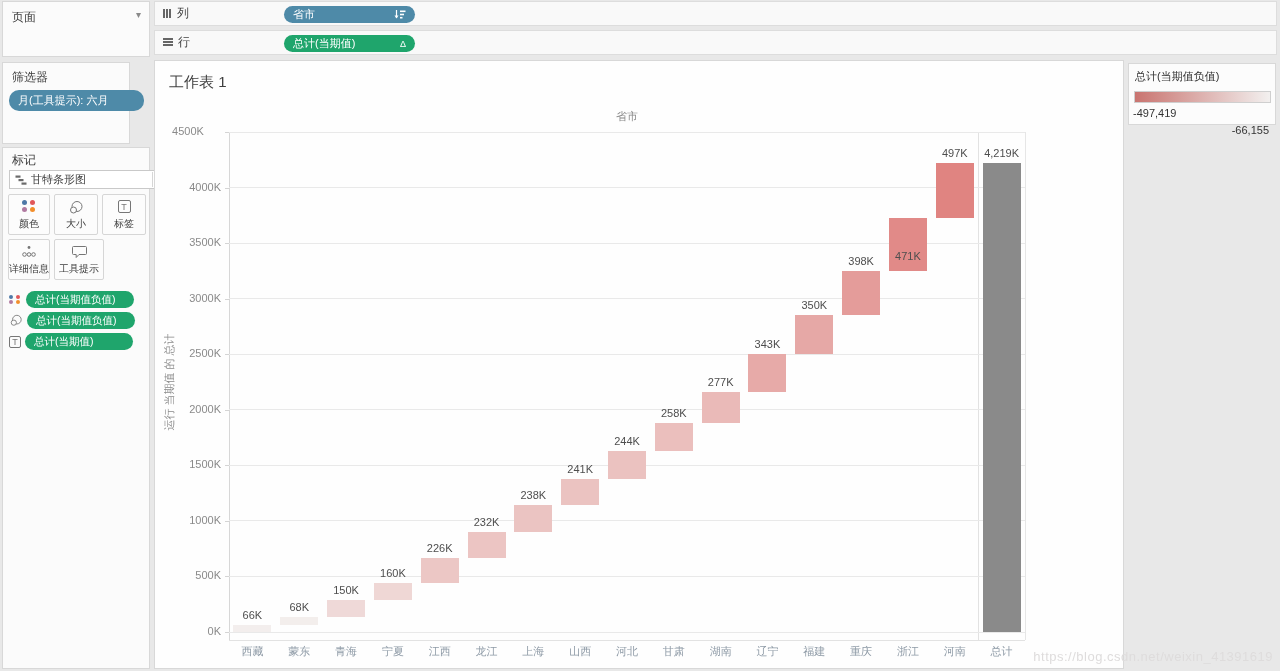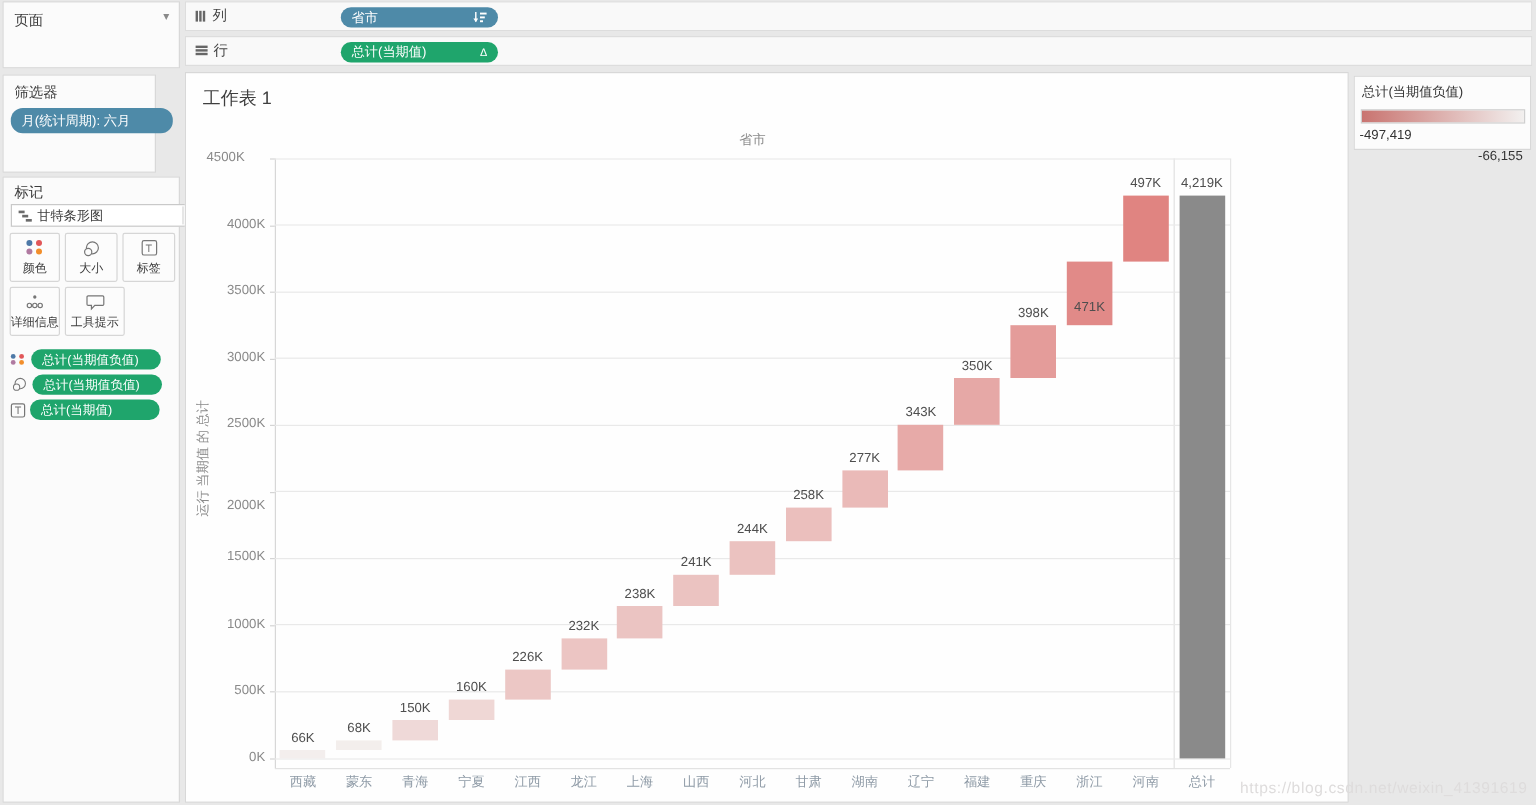--- a/index.html
+++ b/index.html
@@ -70,21 +70,21 @@
   </div>
   <div class="pill" style="position:absolute; left:129px; top:4px; width:131px; height:17px; background:#1fa56c;">
     <span class="pill-label">总计(当期值)</span>
     <span style="font-size:9px; color:#fff;">Δ</span>
   </div>
 </div>
 
 <div class="card" style="left:2px; top:62px; width:128px; height:82px;">
   <div class="panel-title" style="position:absolute; left:9px; top:6px;">筛选器</div>
   <div class="pill" style="position:absolute; left:6px; top:27px; width:135px; height:21px; background:#4e8aa8;">
-    <span class="pill-label">月(统计周期): 六月</span>
+    <span class="pill-label">月(工具提示): 六月</span>
   </div>
 </div>
 
 <div class="card" style="left:2px; top:147px; width:148px; height:522px;">
   <div class="panel-title" style="position:absolute; left:9px; top:4px;">标记</div>
 
   <div style="position:absolute; left:6px; top:22px; width:160px; height:19px; background:#fff; border:1px solid #c9c9c9; display:flex; align-items:center;">
     <svg width="12" height="12" viewBox="0 0 12 12" style="margin:0 4px 0 5px;">
       <rect x="0.5" y="1.5" width="5" height="2.2" fill="#6b6b6b"></rect>
       <rect x="3.5" y="5" width="5" height="2.2" fill="#6b6b6b"></rect>
@@ -177,21 +177,21 @@
       <div class="ytick-mark" style="left: 70px; top: 515.444px;"></div>
       <div class="ytick-label" style="left: 0px; top: 508.444px;">500K</div>
       <div class="gridline" style="left: 74px; top: 459.389px; width: 796px;"></div>
       <div class="ytick-mark" style="left: 70px; top: 459.889px;"></div>
       <div class="ytick-label" style="left: 0px; top: 452.889px;">1000K</div>
       <div class="gridline" style="left: 74px; top: 403.833px; width: 796px;"></div>
       <div class="ytick-mark" style="left: 70px; top: 404.333px;"></div>
       <div class="ytick-label" style="left: 0px; top: 397.333px;">1500K</div>
       <div class="gridline" style="left: 74px; top: 348.278px; width: 796px;"></div>
       <div class="ytick-mark" style="left: 70px; top: 348.778px;"></div>
-      <div class="ytick-label" style="left: 0px; top: 341.778px; margin-top: 12px;">2000K</div>
+      <div class="ytick-label" style="left: 0px; top: 341.778px;">2000K</div>
       <div class="gridline" style="left: 74px; top: 292.722px; width: 796px;"></div>
       <div class="ytick-mark" style="left: 70px; top: 293.222px;"></div>
       <div class="ytick-label" style="left: 0px; top: 286.222px;">2500K</div>
       <div class="gridline" style="left: 74px; top: 237.167px; width: 796px;"></div>
       <div class="ytick-mark" style="left: 70px; top: 237.667px;"></div>
       <div class="ytick-label" style="left: 0px; top: 230.667px;">3000K</div>
       <div class="gridline" style="left: 74px; top: 181.611px; width: 796px;"></div>
       <div class="ytick-mark" style="left: 70px; top: 182.111px;"></div>
       <div class="ytick-label" style="left: 0px; top: 175.111px;">3500K</div>
       <div class="gridline" style="left: 74px; top: 126.056px; width: 796px;"></div>

